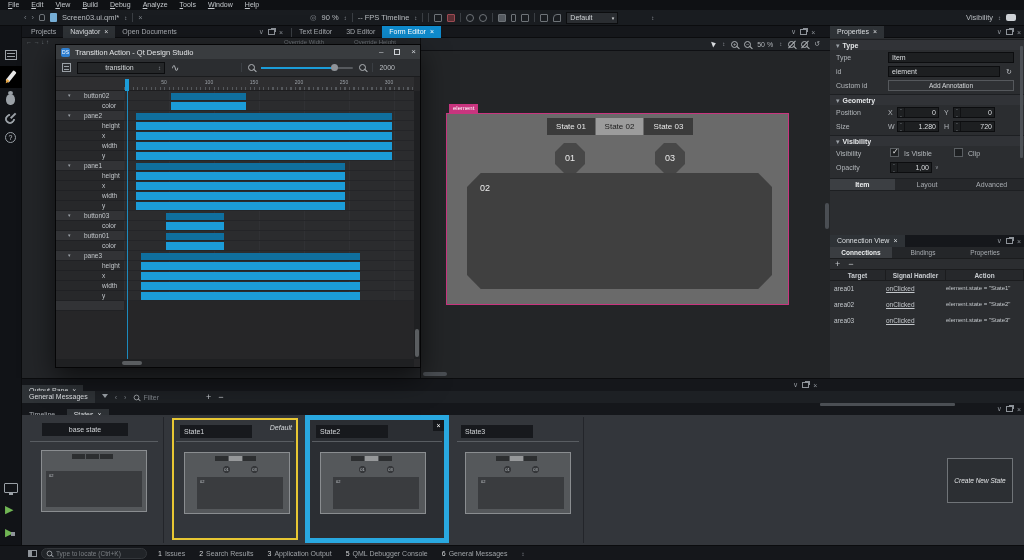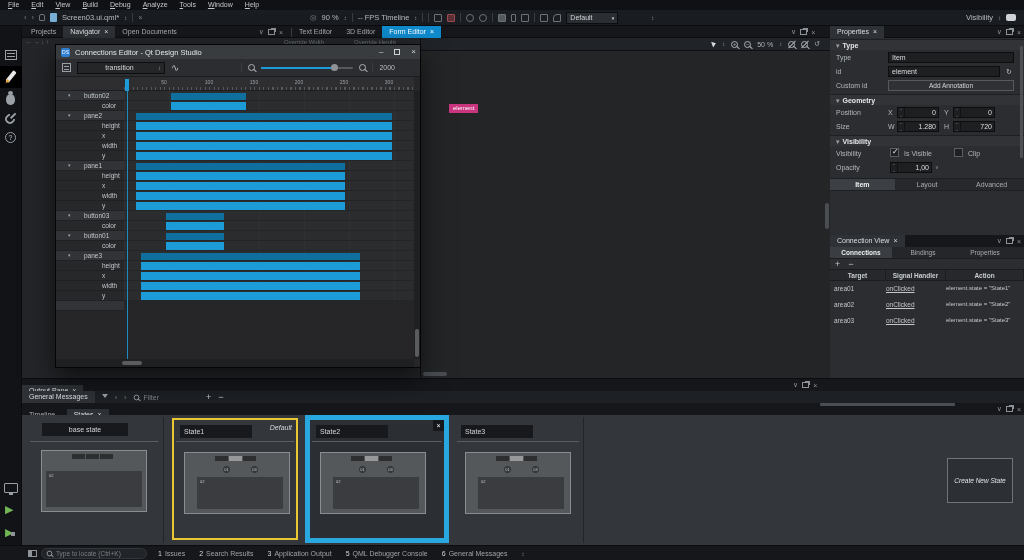--- a/index.html
+++ b/index.html
@@ -318,20 +318,34 @@
       <span class="zoomico">+</span>
       <span class="zoomico">−</span>
       <span>50 %</span>
       <span class="spin-g">↕</span>
       <span class="zoomico strike"></span>
       <span class="zoomico strike"></span>
       <span>↺</span>
     </div>
     <div class="canvas">
       <div class="eltag">element</div>
+      <div class="element">
+        <div class="statebtn" id="sb0" style="left:100px;width:48px">State 01</div>
+        <div class="statebtn on" id="sb1" style="left:149px;width:47px">State 02</div>
+        <div class="statebtn" id="sb2" style="left:197px;width:49px">State 03</div>
+        <div class="octa" style="left:108px;top:29px">
+            <span>01</span>
+          </div>
+        <div class="octa" style="left:208px;top:29px">
+            <span>03</span>
+          </div>
+        <div class="bigpane">
+            <span>02</span>
+          </div>
+      </div>
       <div class="cscroll-v"></div>
       <div class="cscroll-h"></div>
     </div>
   </div>
 
   <div class="right">
     <div class="props">
       <div class="sect" style="top:1px"><span class="car">▾</span><span>Type</span></div>
       <span class="plabel" style="top:14px">Type</span>
       <div class="pfield" style="left:58px;top:14px;width:126px">Item</div>
@@ -428,21 +442,21 @@
             <div class="c2"><span class="usig">onClicked</span></div>
             <div class="c3">element.state = "State3"</div>
           </div>
         </div>
     </div>
   </div>
 
   <div class="twin">
     <div class="ttitle">
       <span class="dsico">DS</span>
-      <span>Connections Editor - Qt Design Studio</span>
+      <span>Transition Action - Qt Design Studio</span>
       <div class="wbtns">
         <span>–</span>
         <span class="maxico"></span>
         <span>×</span>
       </div>
     </div>
     <div class="ttool">
       <span class="saveico"></span>
       <div class="tcombo">
         <span style="flex:1;text-align:center">transition</span>

